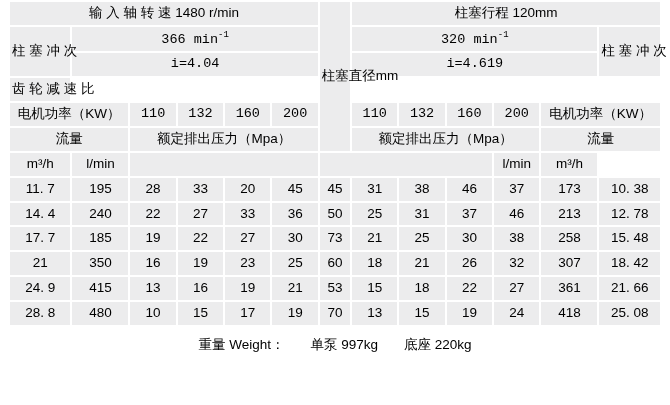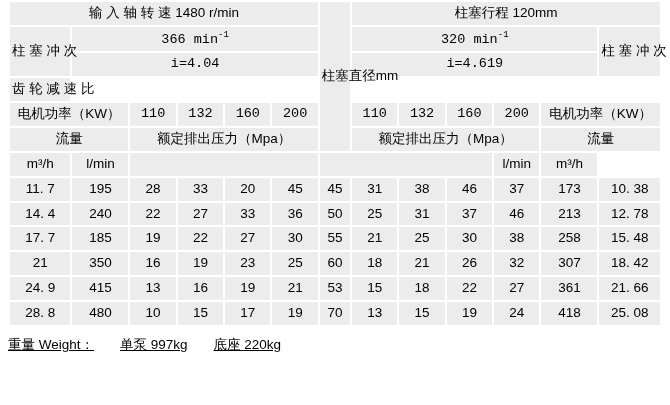--- a/index.html
+++ b/index.html
@@ -47,23 +47,23 @@
     background:#e3e3e4;
     font-size:13.5px;
     line-height:1.15;
     white-space:normal;
     word-break:break-all;
     width:22px;
     letter-spacing:0px;
   }
   .sup{ font-size:9px; vertical-align:super; }
   .footer{
+    text-align:center;
     font-size:13.5px;
     padding-top:9px;
-    text-decoration:underline;
   }
   .footer .gap{ display:inline-block; width:26px; }
 </style>
 </head>
 <body>
 
 <div class="page">
 
 
   <table class="spec">
@@ -166,21 +166,21 @@
         <td class="data">213</td>
         <td class="data">12. 78</td>
       </tr>
       <tr>
         <td class="data">17. 7</td>
         <td class="data">185</td>
         <td class="data">19</td>
         <td class="data">22</td>
         <td class="data">27</td>
         <td class="data">30</td>
-        <td class="data">55</td>
+        <td class="data">73</td>
         <td class="data">21</td>
         <td class="data">25</td>
         <td class="data">30</td>
         <td class="data">38</td>
         <td class="data">258</td>
         <td class="data">15. 48</td>
       </tr>
       <tr>
         <td class="data">21</td>
         <td class="data">350</td>

